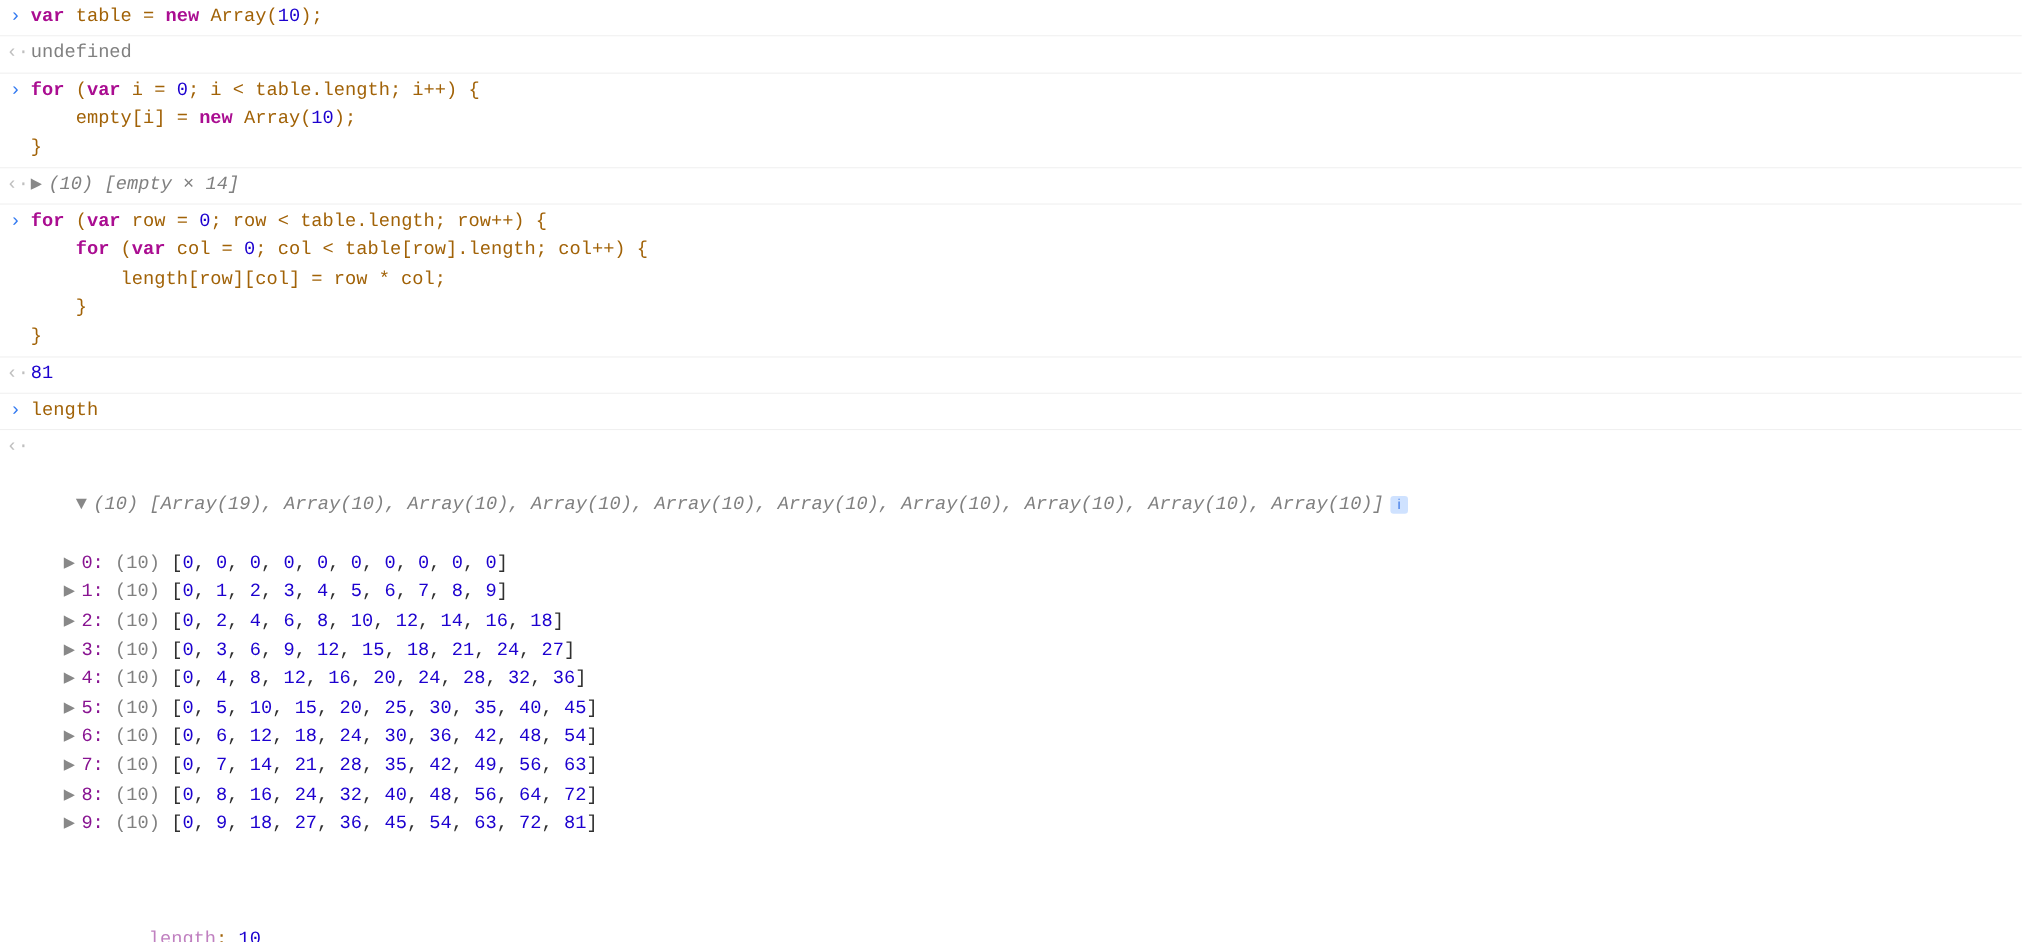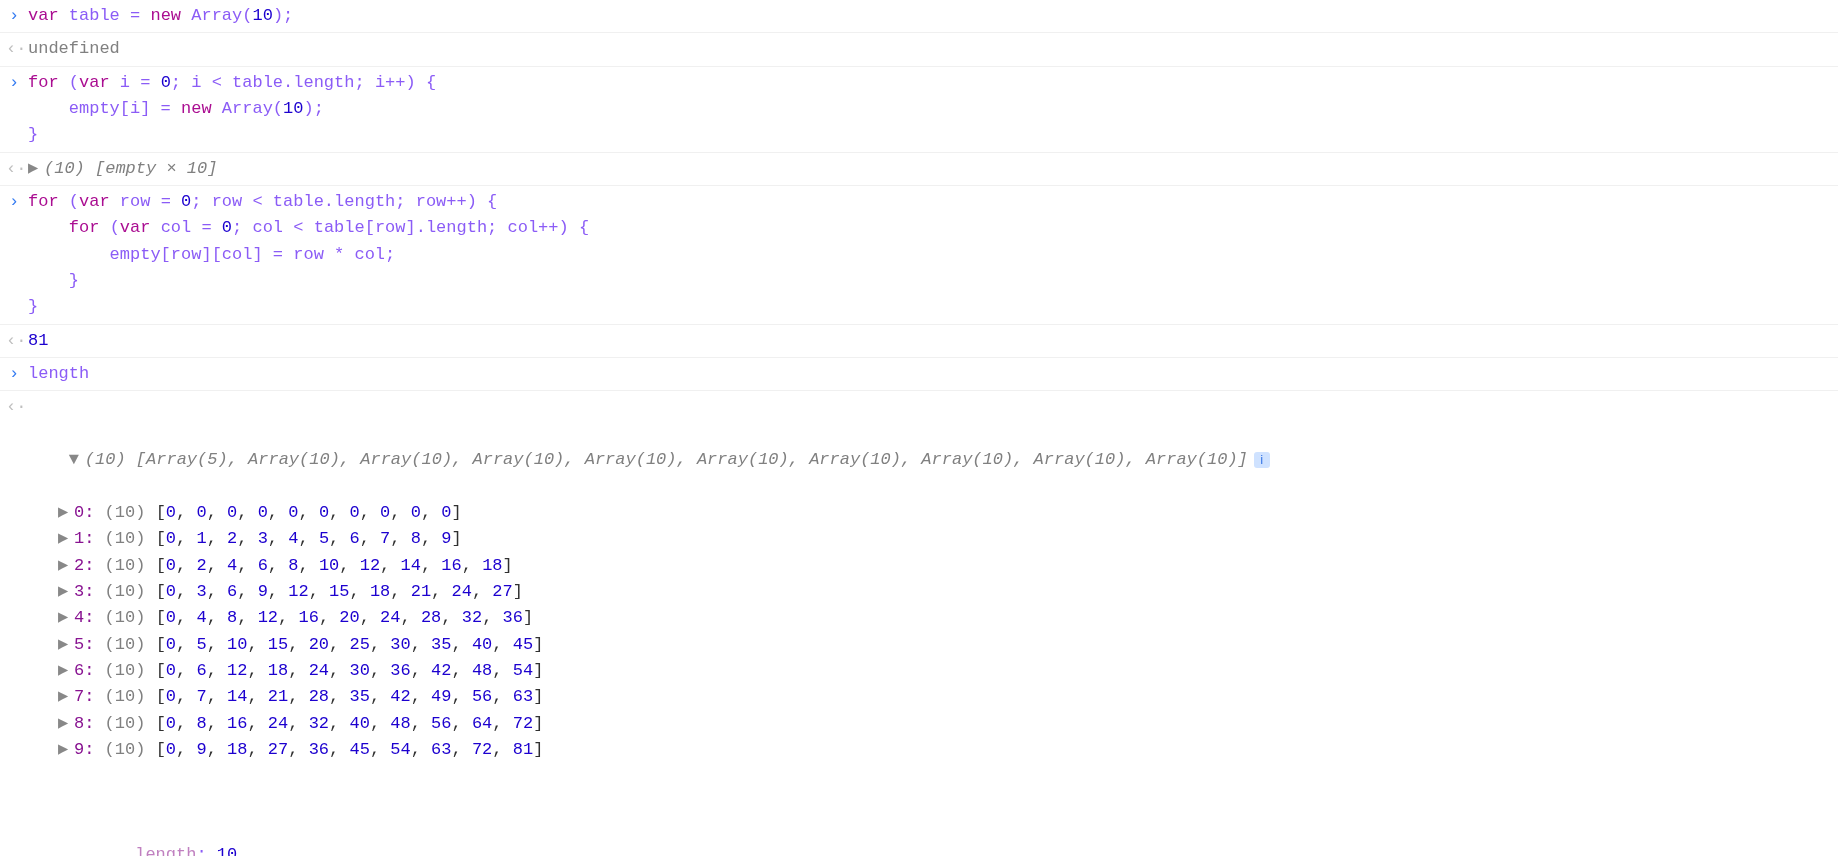--- a/index.html
+++ b/index.html
@@ -33,23 +33,23 @@
   .gutter.input { color: #367cf1; }
   .gutter.output { color: #bfbfbf; }
   .disclose {
     display: inline-block;
     width: 12px;
     color: #888;
     user-select: none;
     margin-right: 4px;
   }
   .disclose.down { color: #888; }
-  .kw { color: #aa0d91; } 
+  .kw { color: #aa0d91; font-weight: bold; } 
   .num { color: #1c00cf; } 
-  .op { color: #8b5cf6; }
+  .op { color: #a16207; }
   .grey { color: #808080; }
   .italic { font-style: italic; }
   .lenlabel { color: #c080c0; }
   .info-icon {
     display: inline-block;
     width: 16px;
     height: 16px;
     background: #cfe2ff;
     color: #3b78e7;
     border-radius: 3px;
@@ -77,32 +77,32 @@
 </head>
 <body>
 
 <div class="console">
   <div id="entries">
       <div class="row"><span class="gutter input">›</span><span class="multiline"><span class="kw">var </span><span class="op">table = </span><span class="kw">new </span><span class="op">Array(</span><span class="num">10</span><span class="op">);</span></span></div>
       <div class="row"><span class="gutter output">‹·</span><span class="multiline"><span class="grey">undefined</span></span></div>
       <div class="row"><span class="gutter input">›</span><span class="multiline"><span class="kw">for </span><span class="op">(</span><span class="kw">var </span><span class="op">i = </span><span class="num">0</span><span class="op">; i &lt; table.length; i++) {</span>
 <span class="op">    empty[i] = </span><span class="kw">new </span><span class="op">Array(</span><span class="num">10</span><span class="op">);</span>
 <span class="op">}</span></span></div>
-      <div class="row"><span class="gutter output">‹·</span><span class="multiline"><span class="disclose">▶</span><span class="grey italic">(10) </span><span class="grey italic">[empty × 10]</span></span></div>
+      <div class="row"><span class="gutter output">‹·</span><span class="multiline"><span class="disclose">▶</span><span class="grey italic">(10) </span><span class="grey italic">[empty × 14]</span></span></div>
       <div class="row"><span class="gutter input">›</span><span class="multiline"><span class="kw">for </span><span class="op">(</span><span class="kw">var </span><span class="op">row = </span><span class="num">0</span><span class="op">; row &lt; table.length; row++) {</span>
 <span class="op">    </span><span class="kw">for </span><span class="op">(</span><span class="kw">var </span><span class="op">col = </span><span class="num">0</span><span class="op">; col &lt; table[row].length; col++) {</span>
-<span class="op">        empty[row][col] = row * col;</span>
+<span class="op">        length[row][col] = row * col;</span>
 <span class="op">    }</span>
 <span class="op">}</span></span></div>
       <div class="row"><span class="gutter output">‹·</span><span class="multiline"><span class="num">81</span></span></div>
       <div class="row"><span class="gutter input">›</span><span class="multiline"><span class="op">length</span></span></div>
     </div>
 
   <div class="row">
     <span class="gutter output">‹·</span>
-    <span class="disclose down">▼</span><span class="grey italic">(10) </span><span class="grey italic">[Array(5), Array(10), Array(10), Array(10), Array(10), Array(10), Array(10), Array(10), Array(10), Array(10)]</span><span class="info-icon">i</span>
+    <span class="disclose down">▼</span><span class="grey italic">(10) </span><span class="grey italic">[Array(19), Array(10), Array(10), Array(10), Array(10), Array(10), Array(10), Array(10), Array(10), Array(10)]</span><span class="info-icon">i</span>
     <div id="tableRows"><div class="array-line"><span class="disclose">▶</span><span class="idx">0:</span> <span class="grey">(10)</span> <span class="arrbrac">[</span><span class="arrvals">0</span><span class="arrbrac">, </span><span class="arrvals">0</span><span class="arrbrac">, </span><span class="arrvals">0</span><span class="arrbrac">, </span><span class="arrvals">0</span><span class="arrbrac">, </span><span class="arrvals">0</span><span class="arrbrac">, </span><span class="arrvals">0</span><span class="arrbrac">, </span><span class="arrvals">0</span><span class="arrbrac">, </span><span class="arrvals">0</span><span class="arrbrac">, </span><span class="arrvals">0</span><span class="arrbrac">, </span><span class="arrvals">0</span><span class="arrbrac">]</span></div><div class="array-line"><span class="disclose">▶</span><span class="idx">1:</span> <span class="grey">(10)</span> <span class="arrbrac">[</span><span class="arrvals">0</span><span class="arrbrac">, </span><span class="arrvals">1</span><span class="arrbrac">, </span><span class="arrvals">2</span><span class="arrbrac">, </span><span class="arrvals">3</span><span class="arrbrac">, </span><span class="arrvals">4</span><span class="arrbrac">, </span><span class="arrvals">5</span><span class="arrbrac">, </span><span class="arrvals">6</span><span class="arrbrac">, </span><span class="arrvals">7</span><span class="arrbrac">, </span><span class="arrvals">8</span><span class="arrbrac">, </span><span class="arrvals">9</span><span class="arrbrac">]</span></div><div class="array-line"><span class="disclose">▶</span><span class="idx">2:</span> <span class="grey">(10)</span> <span class="arrbrac">[</span><span class="arrvals">0</span><span class="arrbrac">, </span><span class="arrvals">2</span><span class="arrbrac">, </span><span class="arrvals">4</span><span class="arrbrac">, </span><span class="arrvals">6</span><span class="arrbrac">, </span><span class="arrvals">8</span><span class="arrbrac">, </span><span class="arrvals">10</span><span class="arrbrac">, </span><span class="arrvals">12</span><span class="arrbrac">, </span><span class="arrvals">14</span><span class="arrbrac">, </span><span class="arrvals">16</span><span class="arrbrac">, </span><span class="arrvals">18</span><span class="arrbrac">]</span></div><div class="array-line"><span class="disclose">▶</span><span class="idx">3:</span> <span class="grey">(10)</span> <span class="arrbrac">[</span><span class="arrvals">0</span><span class="arrbrac">, </span><span class="arrvals">3</span><span class="arrbrac">, </span><span class="arrvals">6</span><span class="arrbrac">, </span><span class="arrvals">9</span><span class="arrbrac">, </span><span class="arrvals">12</span><span class="arrbrac">, </span><span class="arrvals">15</span><span class="arrbrac">, </span><span class="arrvals">18</span><span class="arrbrac">, </span><span class="arrvals">21</span><span class="arrbrac">, </span><span class="arrvals">24</span><span class="arrbrac">, </span><span class="arrvals">27</span><span class="arrbrac">]</span></div><div class="array-line"><span class="disclose">▶</span><span class="idx">4:</span> <span class="grey">(10)</span> <span class="arrbrac">[</span><span class="arrvals">0</span><span class="arrbrac">, </span><span class="arrvals">4</span><span class="arrbrac">, </span><span class="arrvals">8</span><span class="arrbrac">, </span><span class="arrvals">12</span><span class="arrbrac">, </span><span class="arrvals">16</span><span class="arrbrac">, </span><span class="arrvals">20</span><span class="arrbrac">, </span><span class="arrvals">24</span><span class="arrbrac">, </span><span class="arrvals">28</span><span class="arrbrac">, </span><span class="arrvals">32</span><span class="arrbrac">, </span><span class="arrvals">36</span><span class="arrbrac">]</span></div><div class="array-line"><span class="disclose">▶</span><span class="idx">5:</span> <span class="grey">(10)</span> <span class="arrbrac">[</span><span class="arrvals">0</span><span class="arrbrac">, </span><span class="arrvals">5</span><span class="arrbrac">, </span><span class="arrvals">10</span><span class="arrbrac">, </span><span class="arrvals">15</span><span class="arrbrac">, </span><span class="arrvals">20</span><span class="arrbrac">, </span><span class="arrvals">25</span><span class="arrbrac">, </span><span class="arrvals">30</span><span class="arrbrac">, </span><span class="arrvals">35</span><span class="arrbrac">, </span><span class="arrvals">40</span><span class="arrbrac">, </span><span class="arrvals">45</span><span class="arrbrac">]</span></div><div class="array-line"><span class="disclose">▶</span><span class="idx">6:</span> <span class="grey">(10)</span> <span class="arrbrac">[</span><span class="arrvals">0</span><span class="arrbrac">, </span><span class="arrvals">6</span><span class="arrbrac">, </span><span class="arrvals">12</span><span class="arrbrac">, </span><span class="arrvals">18</span><span class="arrbrac">, </span><span class="arrvals">24</span><span class="arrbrac">, </span><span class="arrvals">30</span><span class="arrbrac">, </span><span class="arrvals">36</span><span class="arrbrac">, </span><span class="arrvals">42</span><span class="arrbrac">, </span><span class="arrvals">48</span><span class="arrbrac">, </span><span class="arrvals">54</span><span class="arrbrac">]</span></div><div class="array-line"><span class="disclose">▶</span><span class="idx">7:</span> <span class="grey">(10)</span> <span class="arrbrac">[</span><span class="arrvals">0</span><span class="arrbrac">, </span><span class="arrvals">7</span><span class="arrbrac">, </span><span class="arrvals">14</span><span class="arrbrac">, </span><span class="arrvals">21</span><span class="arrbrac">, </span><span class="arrvals">28</span><span class="arrbrac">, </span><span class="arrvals">35</span><span class="arrbrac">, </span><span class="arrvals">42</span><span class="arrbrac">, </span><span class="arrvals">49</span><span class="arrbrac">, </span><span class="arrvals">56</span><span class="arrbrac">, </span><span class="arrvals">63</span><span class="arrbrac">]</span></div><div class="array-line"><span class="disclose">▶</span><span class="idx">8:</span> <span class="grey">(10)</span> <span class="arrbrac">[</span><span class="arrvals">0</span><span class="arrbrac">, </span><span class="arrvals">8</span><span class="arrbrac">, </span><span class="arrvals">16</span><span class="arrbrac">, </span><span class="arrvals">24</span><span class="arrbrac">, </span><span class="arrvals">32</span><span class="arrbrac">, </span><span class="arrvals">40</span><span class="arrbrac">, </span><span class="arrvals">48</span><span class="arrbrac">, </span><span class="arrvals">56</span><span class="arrbrac">, </span><span class="arrvals">64</span><span class="arrbrac">, </span><span class="arrvals">72</span><span class="arrbrac">]</span></div><div class="array-line"><span class="disclose">▶</span><span class="idx">9:</span> <span class="grey">(10)</span> <span class="arrbrac">[</span><span class="arrvals">0</span><span class="arrbrac">, </span><span class="arrvals">9</span><span class="arrbrac">, </span><span class="arrvals">18</span><span class="arrbrac">, </span><span class="arrvals">27</span><span class="arrbrac">, </span><span class="arrvals">36</span><span class="arrbrac">, </span><span class="arrvals">45</span><span class="arrbrac">, </span><span class="arrvals">54</span><span class="arrbrac">, </span><span class="arrvals">63</span><span class="arrbrac">, </span><span class="arrvals">72</span><span class="arrbrac">, </span><span class="arrvals">81</span><span class="arrbrac">]</span></div></div>
     <div class="array-line">
       <span class="lenlabel">length</span><span class="op">: </span><span class="num">10</span>
     </div>
     
   </div>
 </div>
 
 </body></html>

